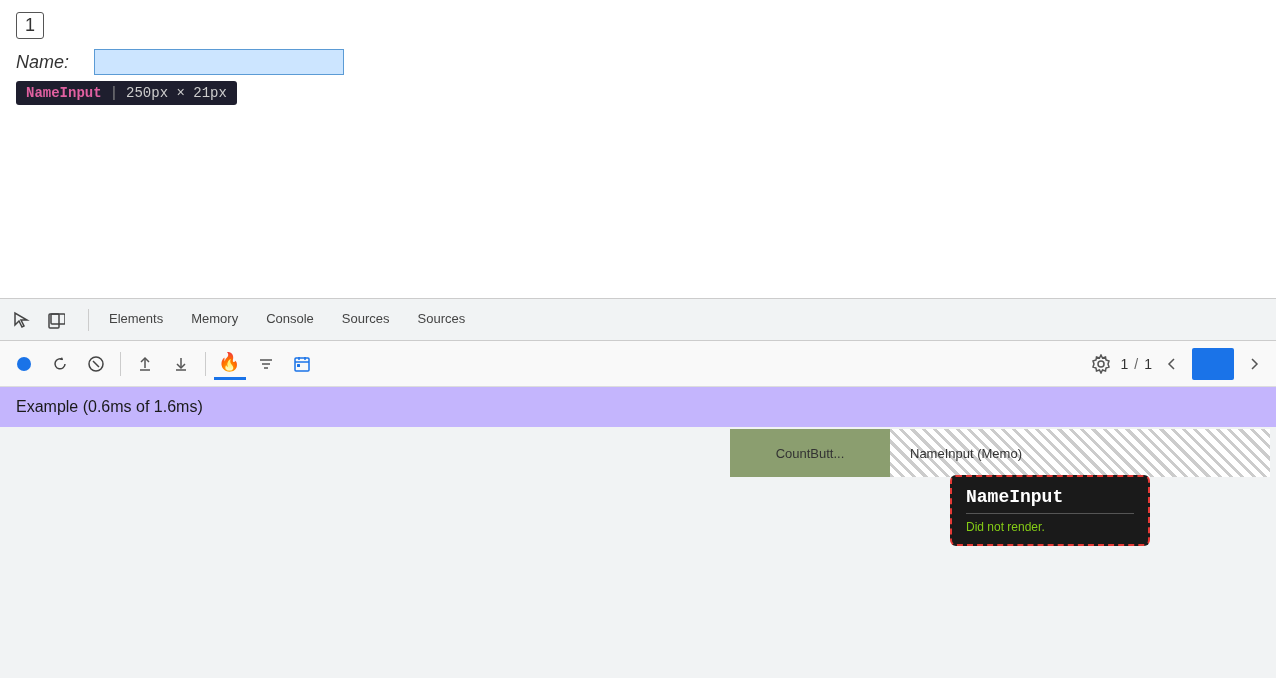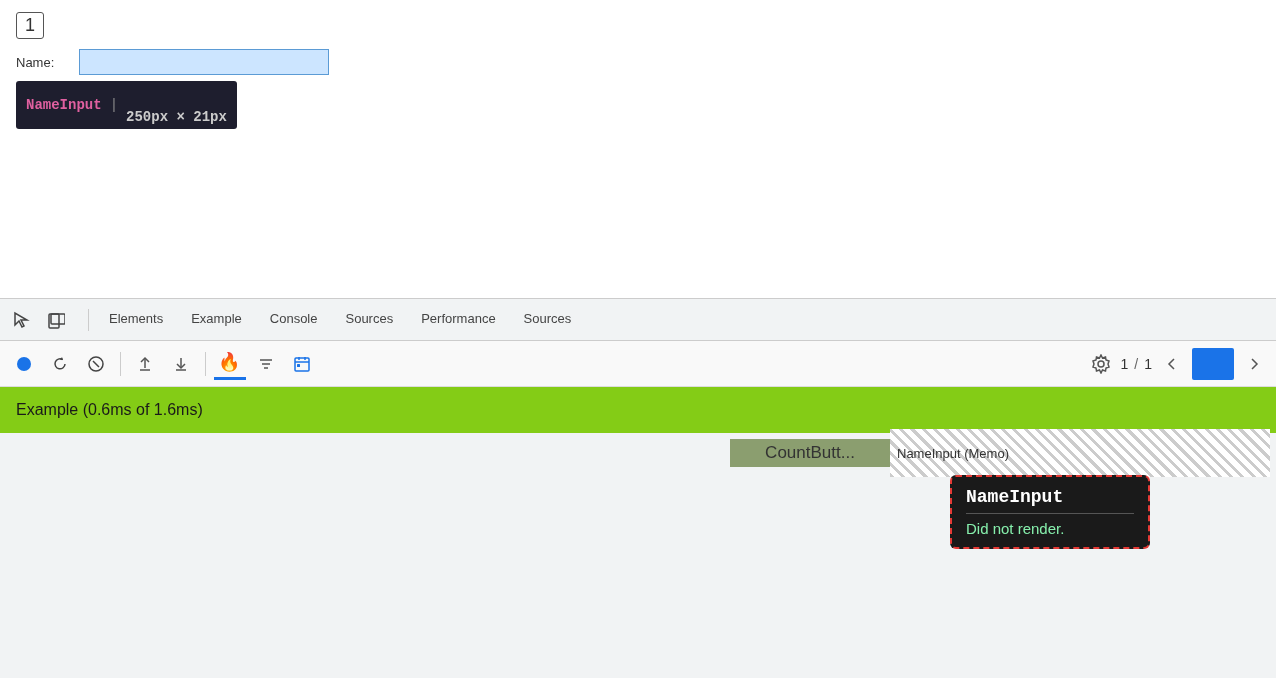--- a/index.html
+++ b/index.html
@@ -32,23 +32,24 @@
     }
 
     .name-row {
       display: flex;
       align-items: center;
       gap: 0;
       margin-bottom: 6px;
     }
 
     .name-label {
-      font-size: 13px;
+      font-size: 18px;
       color: #333;
       margin-right: 25px;
+      font-style: italic;
     }
 
     .name-input {
       width: 250px;
       height: 26px;
       border: 1.5px solid #5b9bd5;
       background: #cce5ff;
       outline: none;
       font-size: 14px;
       padding: 2px 4px;
@@ -67,22 +68,21 @@
       gap: 8px;
     }
 
     .tooltip-badge .separator {
       color: #888;
       font-weight: normal;
     }
 
     .tooltip-badge .dimensions {
       color: #ccc;
-      font-weight: bold;
-      margin-top: 24px;
+      font-weight: normal;
     }
 
     
     .devtools-panel {
       position: absolute;
       bottom: 0;
       left: 0;
       right: 0;
       height: 380px;
       background: #f1f3f4;
@@ -210,22 +210,22 @@
       height: 32px;
       background: #1a73e8;
       border-radius: 2px;
     }
 
     .example-bar {
       position: absolute;
       top: 0;
       left: 0;
       right: 0;
-      height: 46px;
-      background: #84cc16;
+      height: 40px;
+      background: #c4b5fd;
       display: flex;
       align-items: center;
       padding-left: 16px;
       font-size: 16px;
       color: #1a1a1a;
       font-weight: 500;
     }
 
     .component-bars {
       position: absolute;
@@ -234,45 +234,45 @@
       right: 0;
       height: 40px;
       display: flex;
       align-items: center;
     }
 
     .count-butt-bar {
       position: absolute;
       left: 730px;
       width: 160px;
-      height: 28px;
+      height: 48px;
       background: #8b9e6f;
       display: flex;
       align-items: center;
       justify-content: center;
-      font-size: 17px;
+      font-size: 13px;
       color: #333;
       font-weight: 500;
     }
 
     .nameinput-bar {
       position: absolute;
       left: 890px;
       width: 380px;
       height: 48px;
       background: repeating-linear-gradient(
         45deg,
         #ccc,
         #ccc 3px,
         #fff 3px,
         #fff 8px
       );
       display: flex;
       align-items: center;
-      padding-left: 7px;
+      padding-left: 20px;
       font-size: 13px;
       color: #333;
     }
 
     
     .nameinput-tooltip {
       position: absolute;
       top: 88px;
       left: 950px;
       background: #1a1a1a;
@@ -287,22 +287,22 @@
       font-family: 'Courier New', monospace;
       font-size: 18px;
       font-weight: bold;
       color: #fff;
       margin-bottom: 6px;
       padding-bottom: 6px;
       border-bottom: 1px solid #555;
     }
 
     .tooltip-body {
-      font-size: 15px;
-      color: #86efac;
+      font-size: 12px;
+      color: #84cc16;
     }
 
     .devtools-content {
       display: flex;
       flex-direction: column;
       height: calc(380px - 1px);
     }
 
     .flamechart-wrapper {
       flex: 1;
@@ -338,24 +338,23 @@
         </div>
         <div class="dt-icon" title="Device toolbar">
           <svg width="18" height="18" viewBox="0 0 18 18" fill="none">
             <rect x="2" y="3" width="10" height="14" rx="1" stroke="#444" stroke-width="1.5"></rect>
             <rect x="4" y="3" width="14" height="10" rx="1" stroke="#444" stroke-width="1.5"></rect>
           </svg>
         </div>
       </div>
       <div class="dt-divider"></div>
       <div class="dt-tab">Elements</div>
-      <div class="dt-tab">Example</div>
+      <div class="dt-tab">Memory</div>
       <div class="dt-tab">Console</div>
       <div class="dt-tab">Sources</div>
-      <div class="dt-tab">Performance</div>
       <div class="dt-tab">Sources</div>
     </div>
 
     <div class="actions-toolbar">
       <button class="act-btn record-active">
         <svg width="16" height="16" viewBox="0 0 16 16">
             <circle cx="8" cy="8" r="7" fill="#1a73e8"></circle>
           </svg>
       </button>
       <button class="act-btn">

